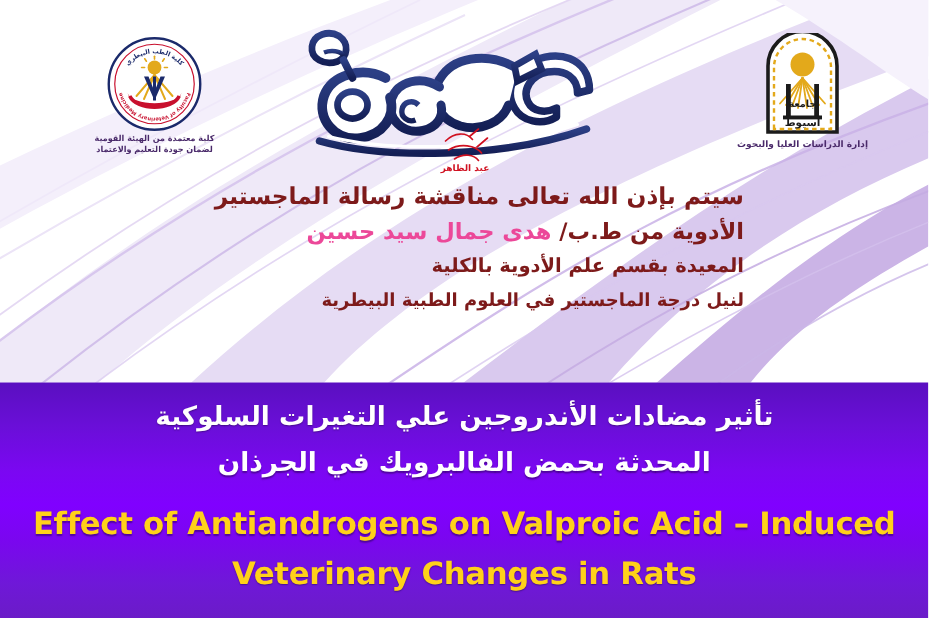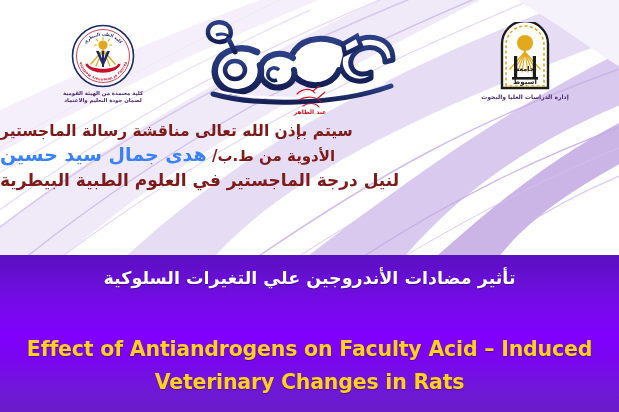--- a/index.html
+++ b/index.html
@@ -32,21 +32,21 @@
     height: 255px;
   }
 
   
   .logo-block {
     position: absolute;
     text-align: center;
     width: 150px;
   }
   .logo-left { left: 28px; top: 24px; }
-  .logo-right { left: 450px; top: 22px; }
+  .logo-right { left: 460px; top: 22px; }
 
   .logo-caption {
     font-size: 5.4px;
     line-height: 7.2px;
     color: #4a2a6a;
     font-weight: bold;
     direction: rtl;
     margin-top: 2px;
     letter-spacing: 0px;
   }
@@ -84,48 +84,48 @@
     height: 120px;
   }
 
   
   .body-text {
     position: absolute;
     left: 0;
     top: 120px;
     width: 496px;
     direction: rtl;
-    text-align: left;
+    text-align: right;
   }
   .line {
     color: #7d1a1a;
     font-weight: bold;
     direction: rtl;
     white-space: nowrap;
   }
   .line-1 {
     font-size: 15.5px;
     line-height: 22px;
     letter-spacing: -0.2px;
   }
   .line-2 {
     font-size: 15px;
     line-height: 25px;
   }
   .name-red {
-    color: #3b82f6;
-    font-size: 19px;
+    color: #ec4899;
+    font-size: 15px;
     font-weight: bold;
   }
   .line-3 {
     font-size: 13px;
     line-height: 22px;
   }
   .line-4 {
-    font-size: 17px;
+    font-size: 12px;
     line-height: 23px;
   }
   .line-5 {
     font-size: 14px;
     line-height: 22px;
   }
 
   
   .purple-panel {
     position: absolute;
@@ -325,28 +325,30 @@
         <text x="125" y="112" font-size="6" fill="#d01020" font-weight="bold" text-anchor="middle" font-family="'DejaVu Sans', sans-serif">عبد الظاهر</text>
       </svg>
     </div>
 
     <div class="body-text">
       <div class="line line-1">سيتم بإذن الله تعالى مناقشة رسالة الماجستير</div>
       <div class="line line-2">
         <span>الأدوية من ط.ب/</span>
         <span class="name-red">هدى جمال سيد حسين</span>
       </div>
+      <div class="line line-3">المعيدة بقسم علم الأدوية بالكلية</div>
       <div class="line line-4">لنيل درجة الماجستير في العلوم الطبية البيطرية</div>
     </div>
 
   </div>
 
   <div class="purple-panel">
     <div class="arabic-title">
       <div>تأثير مضادات الأندروجين علي التغيرات السلوكية</div>
+      <div>المحدثة بحمض الفالبرويك في الجرذان</div>
     </div>
     <div class="english-title">
-      <div>Effect of Antiandrogens on Faculty Acid – Induced</div>
+      <div>Effect of Antiandrogens on Valproic Acid – Induced</div>
       <div>Veterinary Changes in Rats</div>
     </div>
   </div>
 
 </div>
 
 </body></html>

